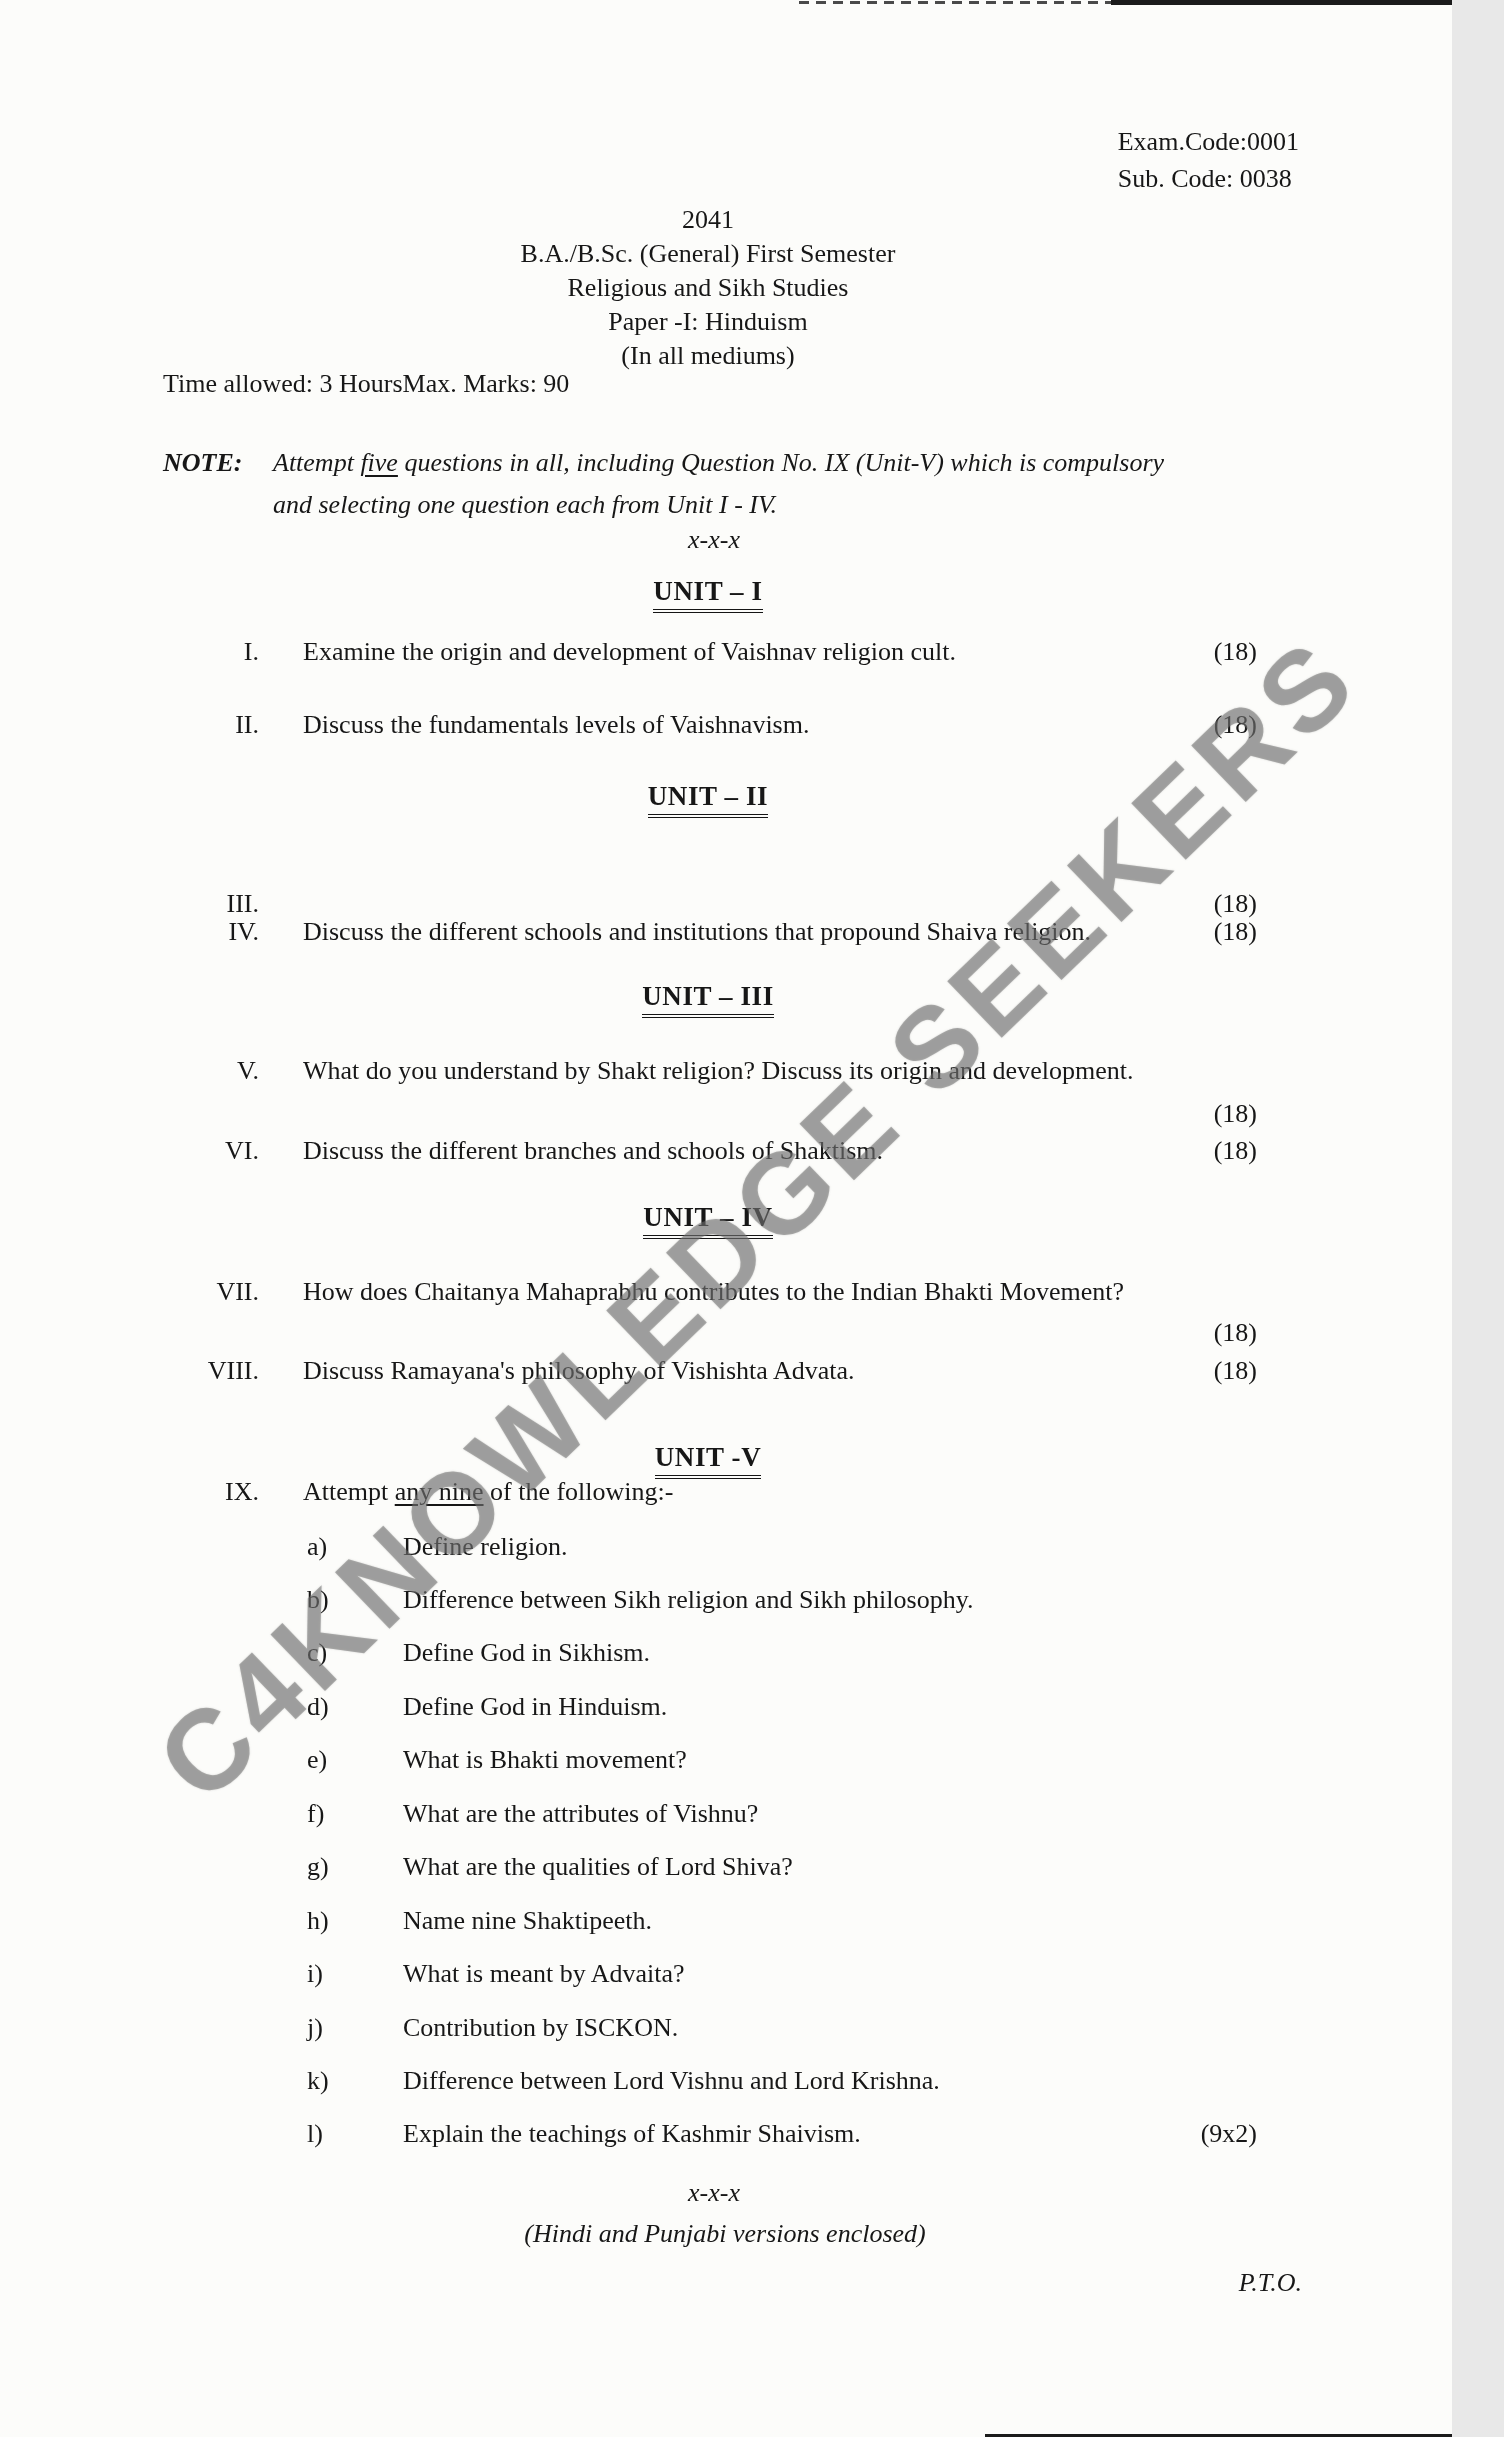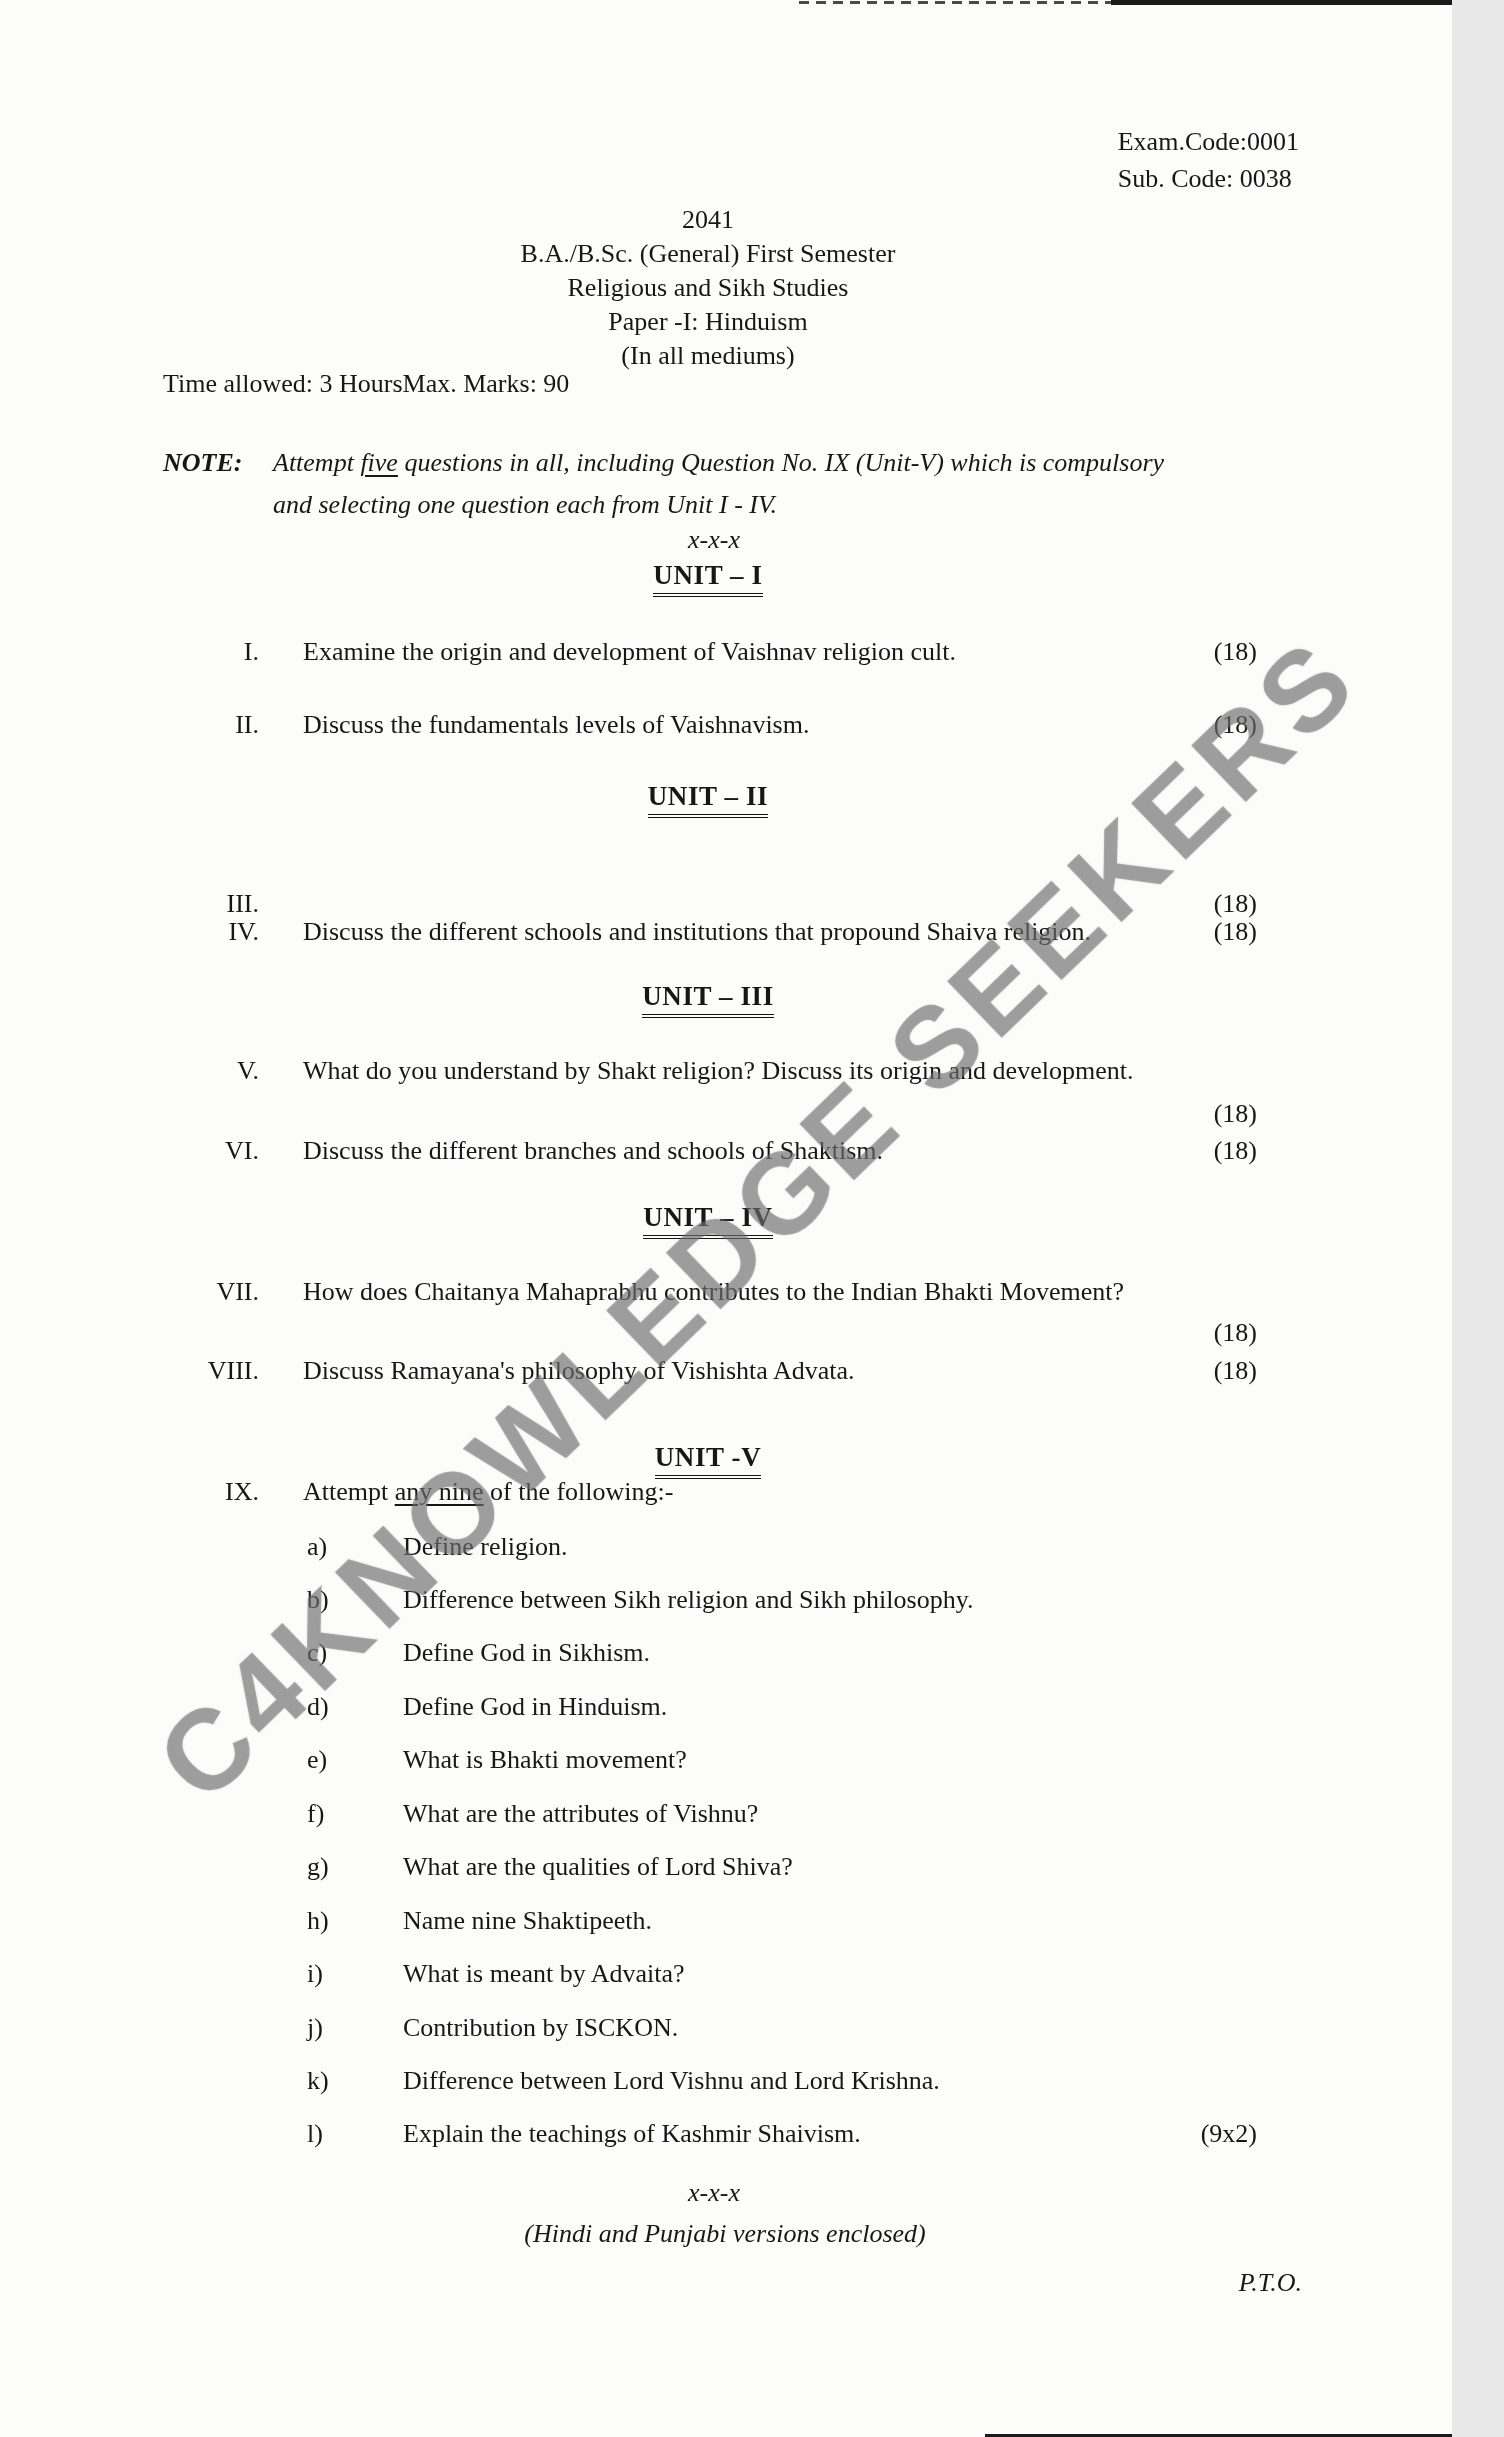--- a/index.html
+++ b/index.html
@@ -87,21 +87,21 @@
   <div class="abs note">
     <span class="note-label">NOTE:</span>
     <span>
       <span>Attempt </span><span class="u">five</span><span> questions in all, including Question No. IX (Unit-V) which is compulsory</span><br>
       <span>and selecting one question each from Unit I - IV.</span>
     </span>
   </div>
 
   <div class="abs sep" style="top:525px;">x-x-x</div>
 
-  <div class="abs unit-heading" style="top:560px;"><span>UNIT – I</span></div>
+  <div class="abs unit-heading" style="top:576px;"><span>UNIT – I</span></div>
 
   <div class="abs q-row" style="top:637px;">
     <span class="q-num">I.</span>
     <span class="q-text">Examine the origin and development of Vaishnav religion cult.</span>
     <span class="q-marks">(18)</span>
   </div>
 
   <div class="abs q-row" style="top:710px;">
     <span class="q-num">II.</span>
     <span class="q-text">Discuss the fundamentals levels of Vaishnavism.</span>

